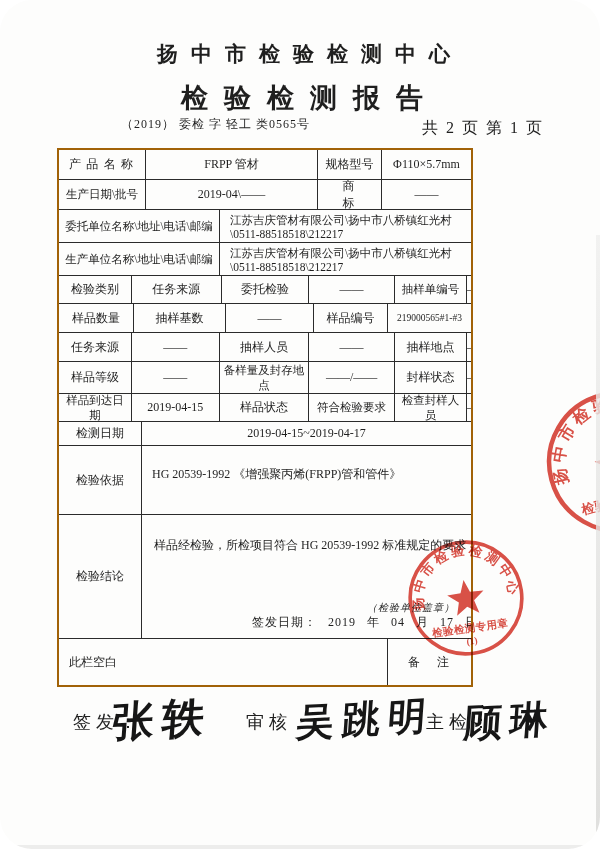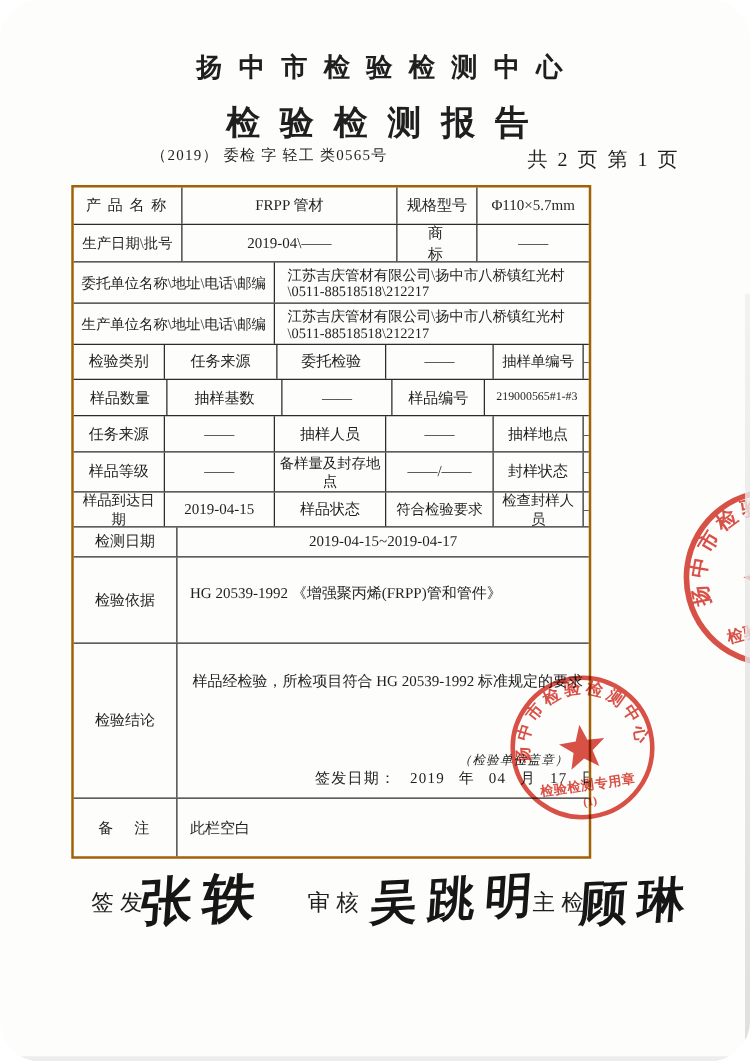--- a/index.html
+++ b/index.html
@@ -163,22 +163,22 @@
     <div class="tr h124">
       <div class="td w83">检验结论</div>
       <div class="td flex1 rel">
         <span class="concl-text">样品经检验，所检项目符合 HG 20539-1992 标准规定的要求</span>
         <span class="seal-note">（检验单位盖章）</span>
         <span class="sign-date"><span>签发日期：</span> <span>2019 年 04 月 17 日</span></span>
       </div>
     </div>
 
     <div class="tr h46">
+      <div class="td flex1 left">此栏空白</div>
       <div class="td w83 sp3">备注</div>
-      <div class="td flex1 left">此栏空白</div>
     </div>
 
   </div>
 
   <div class="sig-label" style="left:73px; top:710px;">签发：</div>
   <div class="sig-name" style="left:112px; top:692px; font-size:42px;">张轶</div>
   <div class="sig-label" style="left:246px; top:710px;">审核：</div>
   <div class="sig-name" style="left:296px; top:694px;">吴跳明</div>
   <div class="sig-label" style="left:426px; top:710px;">主检：</div>
   <div class="sig-name" style="left:464px; top:696px;">顾琳</div>

